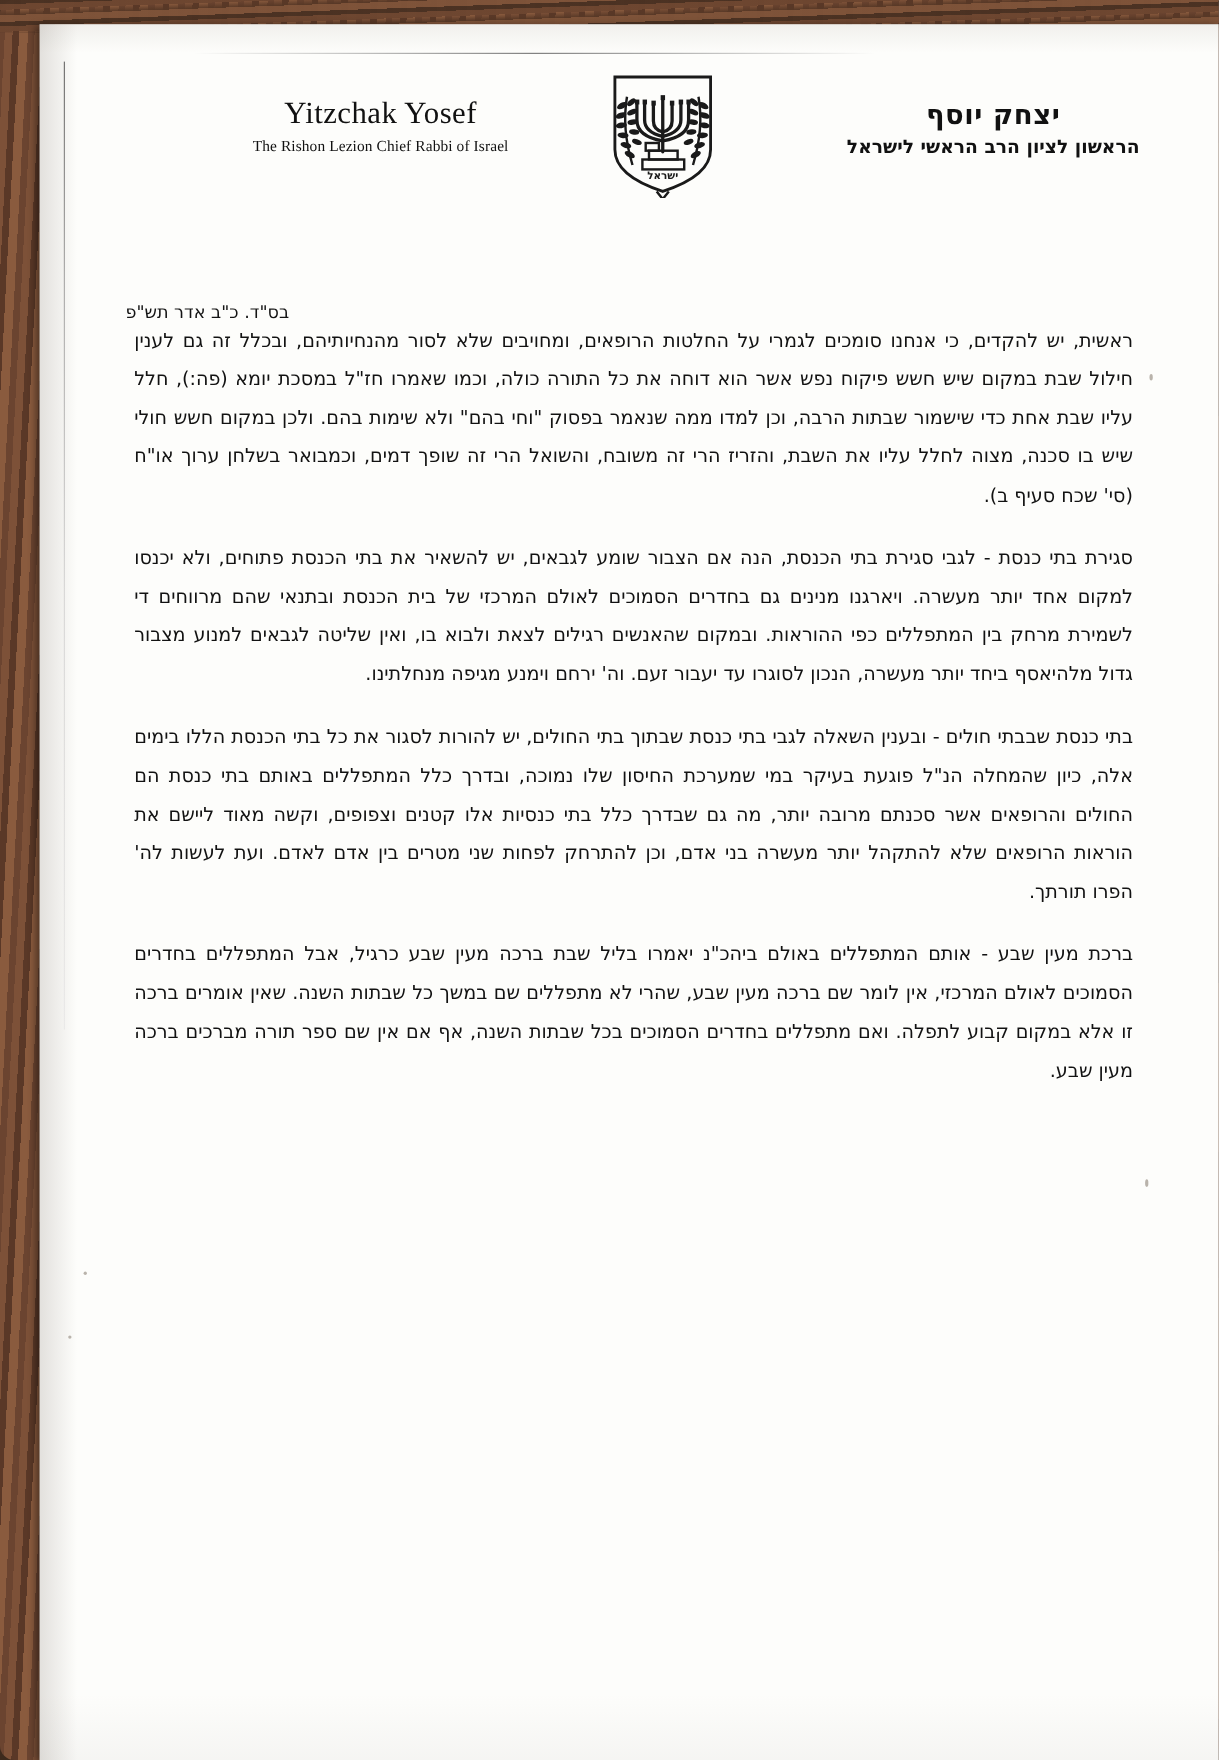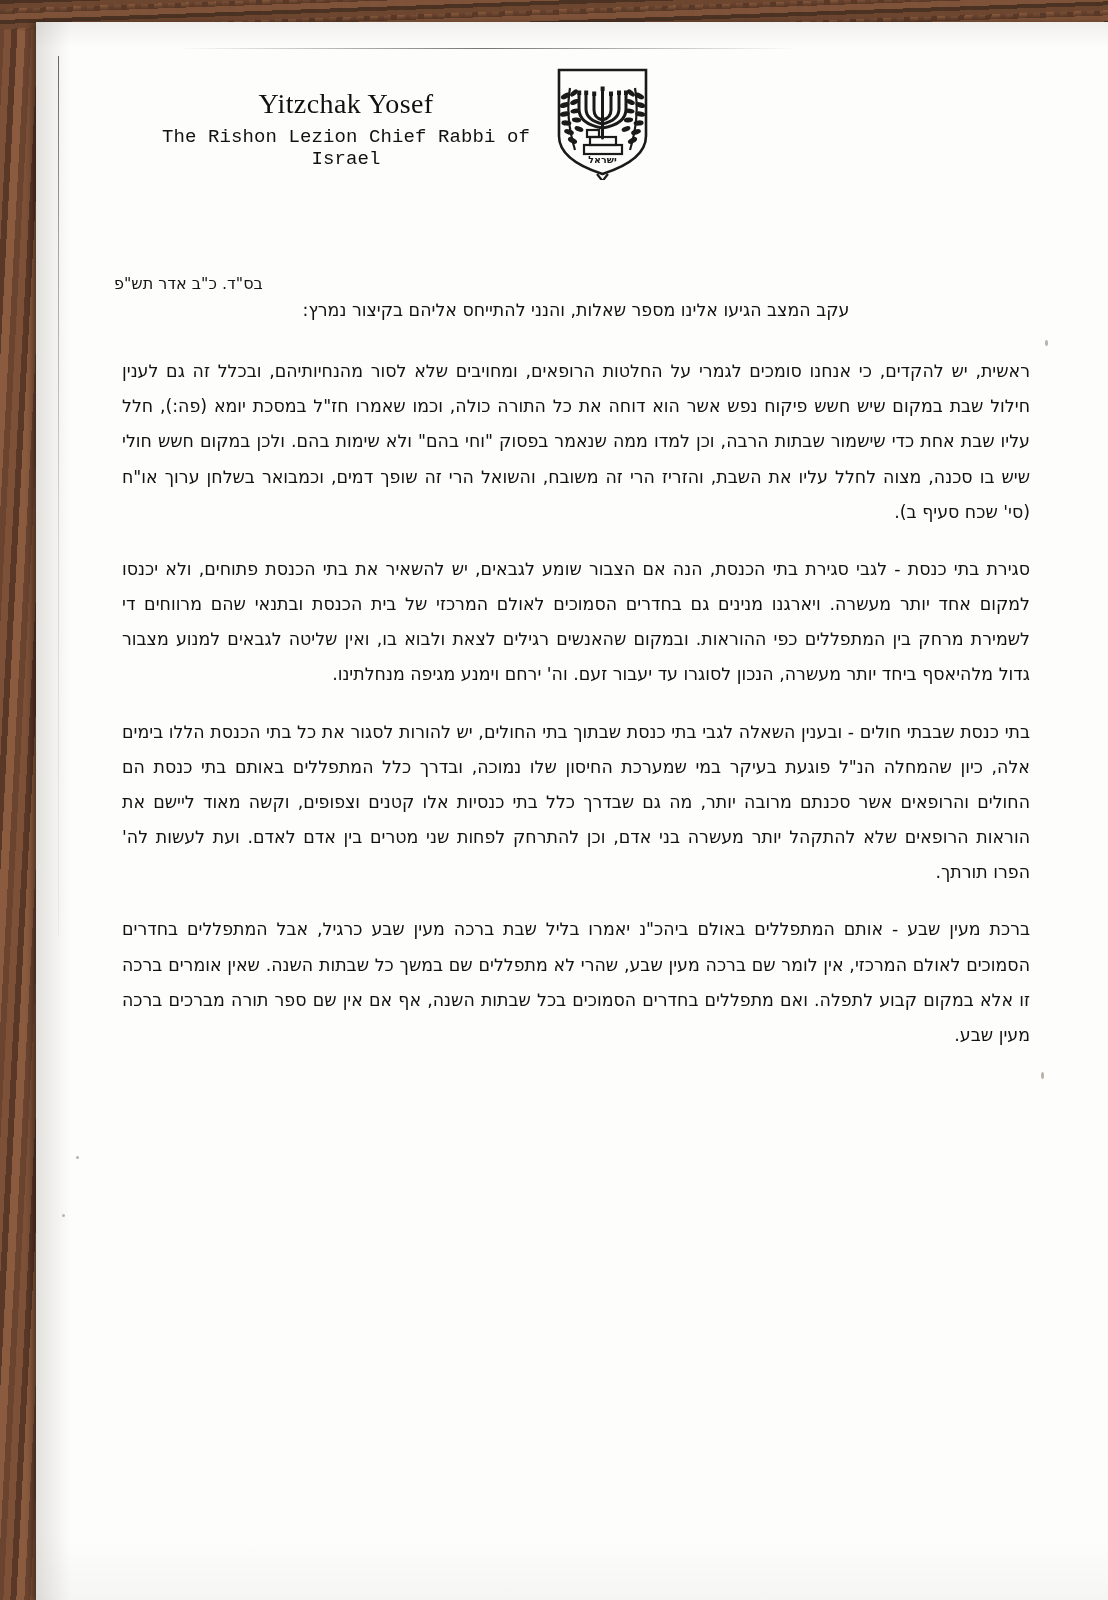--- a/index.html
+++ b/index.html
@@ -14,20 +14,21 @@
   
   .scan-stage{
     position:relative;width:1108px;height:1600px;
     background:
       repeating-linear-gradient(93deg,
         #6b4430 0px, #6b4430 6px,
         #7d5138 6px, #7d5138 13px,
         #5a3827 13px, #5a3827 19px,
         #8a5b3e 19px, #8a5b3e 27px),
       #6b4430;
+    border-radius: 13px;
   }
   .desk-top-band{
     position:absolute;top:0;left:0;width:1108px;height:30px;
     background:
       repeating-linear-gradient(178deg,
         #4a3122 0px,#4a3122 4px,
         #6d4630 4px,#6d4630 9px,
         #57382613 9px,#573826 14px,
         #7e5339 14px,#7e5339 20px);
     opacity:.97;
@@ -69,22 +70,22 @@
   }
   .lh-en{
     position:absolute;left:110px;top:24px;width:400px;text-align:center;
     color:#111;
   }
   .lh-en .name{
     font-size:28px;letter-spacing:.4px;font-weight:400;
     font-family:"Liberation Serif", serif;
   }
   .lh-en .subtitle{
-    font-size:19px;margin-top:6px;letter-spacing:.1px;
-    font-family:Liberation Mono, monospace;
+    font-size:14px;margin-top:6px;letter-spacing:.1px;
+    font-family:Liberation Serif, serif;
   }
   .lh-he{
     position:absolute;right:72px;top:26px;text-align:center;direction:rtl;
     color:#111;font-family:"DejaVu Sans", sans-serif;
   }
   .lh-he .name{font-size:25px;font-weight:700;letter-spacing:.5px;}
   .lh-he .subtitle{font-size:17px;font-weight:700;margin-top:5px;}
 
   .emblem{
     position:absolute;left:509px;top:-2px;width:115px;height:118px;
@@ -212,28 +213,31 @@
               <ellipse cx="86" cy="31" rx="4.6" ry="2.4" transform="rotate(40 86 31)"></ellipse>
               <ellipse cx="85.5" cy="40" rx="4.6" ry="2.4" transform="rotate(24 85.5 40)"></ellipse>
               <ellipse cx="85" cy="49" rx="4.6" ry="2.4" transform="rotate(10 85 49)"></ellipse>
               <ellipse cx="83.5" cy="58" rx="4.6" ry="2.4" transform="rotate(-6 83.5 58)"></ellipse>
               <ellipse cx="81" cy="67" rx="4.6" ry="2.4" transform="rotate(-20 81 67)"></ellipse>
             </g>
             <text x="57.5" y="101" text-anchor="middle" font-family="DejaVu Sans, sans-serif" font-size="9.5" font-weight="700" fill="#1a1a1a">ישראל</text>
           </svg>
         </div>
 
+        <div class="lh-he">
+          <div class="name">יצחק יוסף</div>
+          <div class="subtitle">הראשון לציון הרב הראשי לישראל</div>
+        </div>
       </div>
 
       <div class="dateline">בס"ד. כ"ב אדר תש"פ</div>
 
 
       <div class="body-wrap">
 
-        <p class="para intro">עקב המצב הגיעו אלינו מספר שאלות, והנני להתייחס אליהם בקיצור נמרץ:</p>
 
         <p class="para">
           <span>ראשית, יש להקדים, כי אנחנו סומכים לגמרי על החלטות הרופאים, ומחויבים שלא לסור מהנחיותיהם, ובכלל זה גם לענין חילול שבת במקום שיש חשש פיקוח נפש אשר הוא דוחה את כל התורה כולה, וכמו שאמרו חז"ל במסכת יומא (פה:), חלל עליו שבת אחת כדי שישמור שבתות הרבה, וכן למדו ממה שנאמר בפסוק "וחי בהם" ולא שימות בהם. ולכן במקום חשש חולי שיש בו סכנה, מצוה לחלל עליו את השבת, והזריז הרי זה משובח, והשואל הרי זה שופך דמים, וכמבואר בשלחן ערוך או"ח (סי' שכח סעיף ב).</span>
         </p>
 
         <p class="para">
           <span class="lead">סגירת בתי כנסת</span><span> - לגבי סגירת בתי הכנסת, הנה אם הצבור שומע לגבאים, יש להשאיר את בתי הכנסת פתוחים, ולא יכנסו למקום אחד יותר מעשרה. ויארגנו מנינים גם בחדרים הסמוכים לאולם המרכזי של בית הכנסת ובתנאי שהם מרווחים די לשמירת מרחק בין המתפללים כפי ההוראות. ובמקום שהאנשים רגילים לצאת ולבוא בו, ואין שליטה לגבאים למנוע מצבור גדול מלהיאסף ביחד יותר מעשרה, הנכון לסוגרו עד יעבור זעם. וה' ירחם וימנע מגיפה מנחלתינו.</span>
         </p>
 
         <p class="para">

